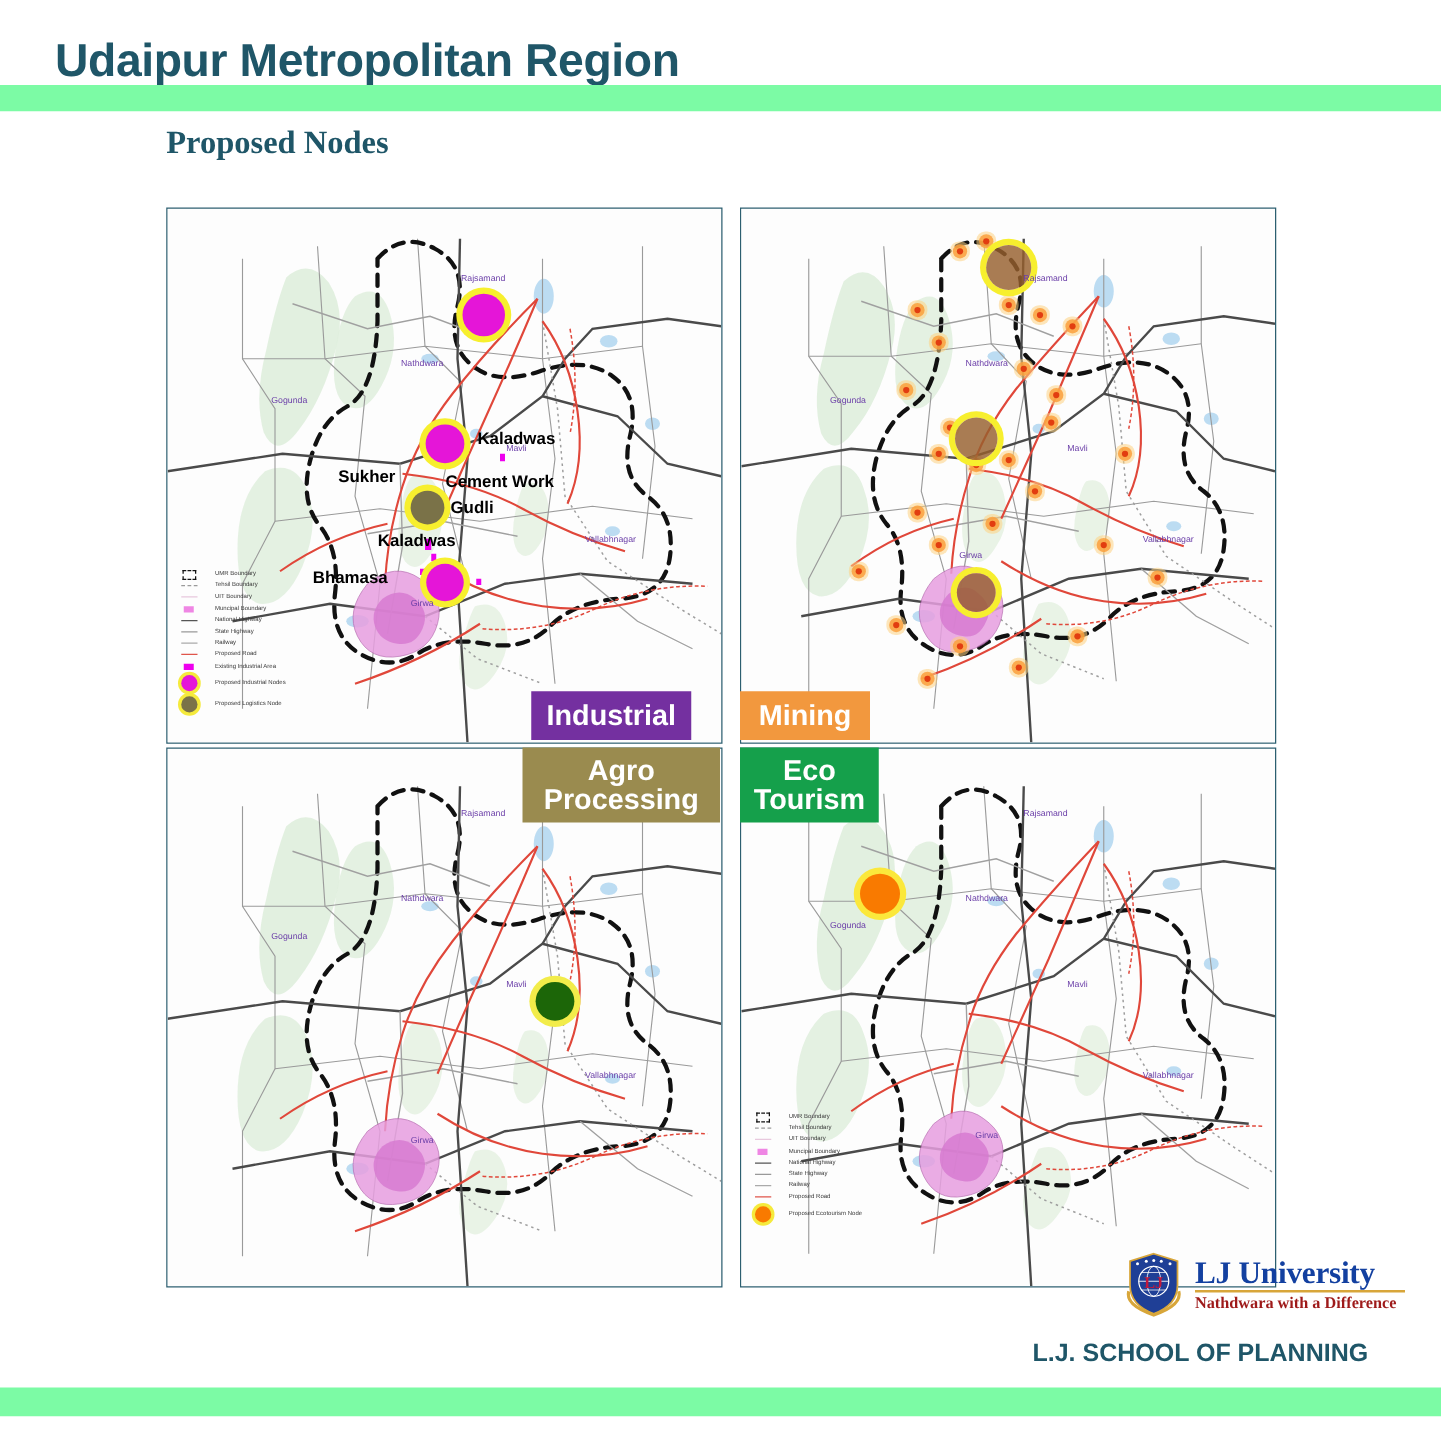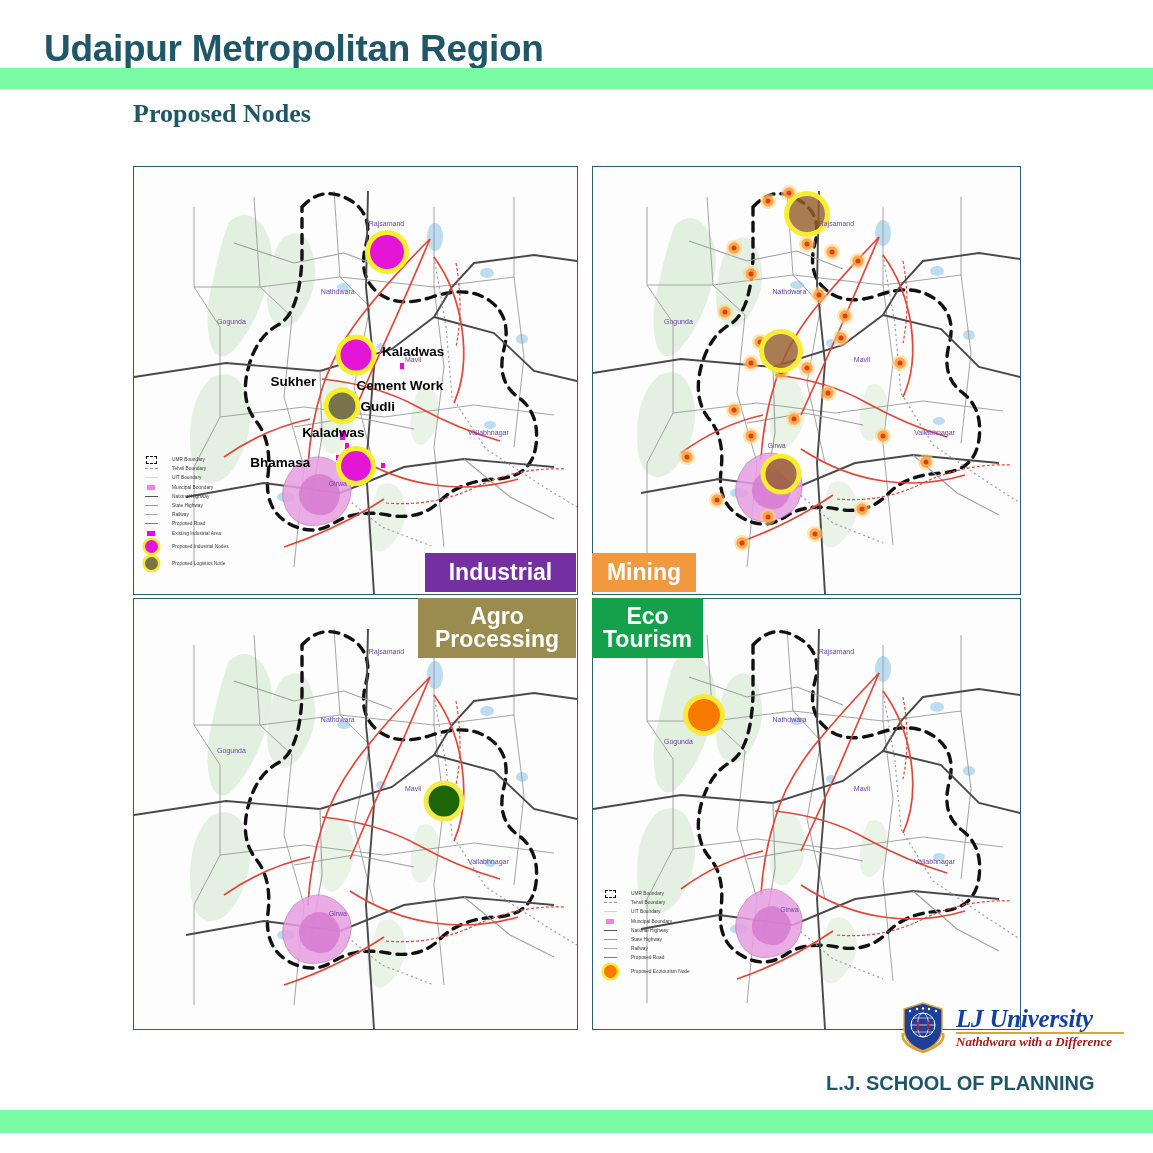--- a/index.html
+++ b/index.html
@@ -55,21 +55,21 @@
   
   .cat-tab{
     position:absolute;
     display:flex;align-items:center;justify-content:center;
     color:#ffffff;font-weight:bold;font-size:23px;
     line-height:1.02;text-align:center;
     box-sizing:border-box;
     z-index:6;
   }
   #tab-industrial{
-    left:292px;top:387px;width:151px;height:39px;
+    left:292px;top:387px;width:128px;height:39px;
     background:#7430a0;
   }
   #tab-mining{
     left:459px;top:387px;width:104px;height:39px;
     background:#f2983e;
   }
   #tab-agro{
     left:285px;top:432px;width:158px;height:60px;
     background:#9a8b4f;flex-direction:column;
   }
@@ -159,21 +159,21 @@
     transform:translate(-50%,-50%);
   }
   
   #brand{
     position:absolute;left:896px;top:998px;width:234px;height:58px;
     display:flex;align-items:center;
   }
   #brand-crest{
     width:54px;height:54px;flex:0 0 54px;position:relative;
   }
-  #brand-text{padding-left:6px;font-style:italic;}
+  #brand-text{padding-left:6px;}
   #brand-name{
     font-family:"Liberation Serif",serif;
     font-size:25px;font-weight:bold;color:#1340a0;
     line-height:1;letter-spacing:-0.2px;
   }
   #brand-rule{
     height:1.6px;background:#d8a63a;margin:1px 0 1px 0;width:168px;
   }
   #brand-tag{
     font-family:"Liberation Serif",serif;

